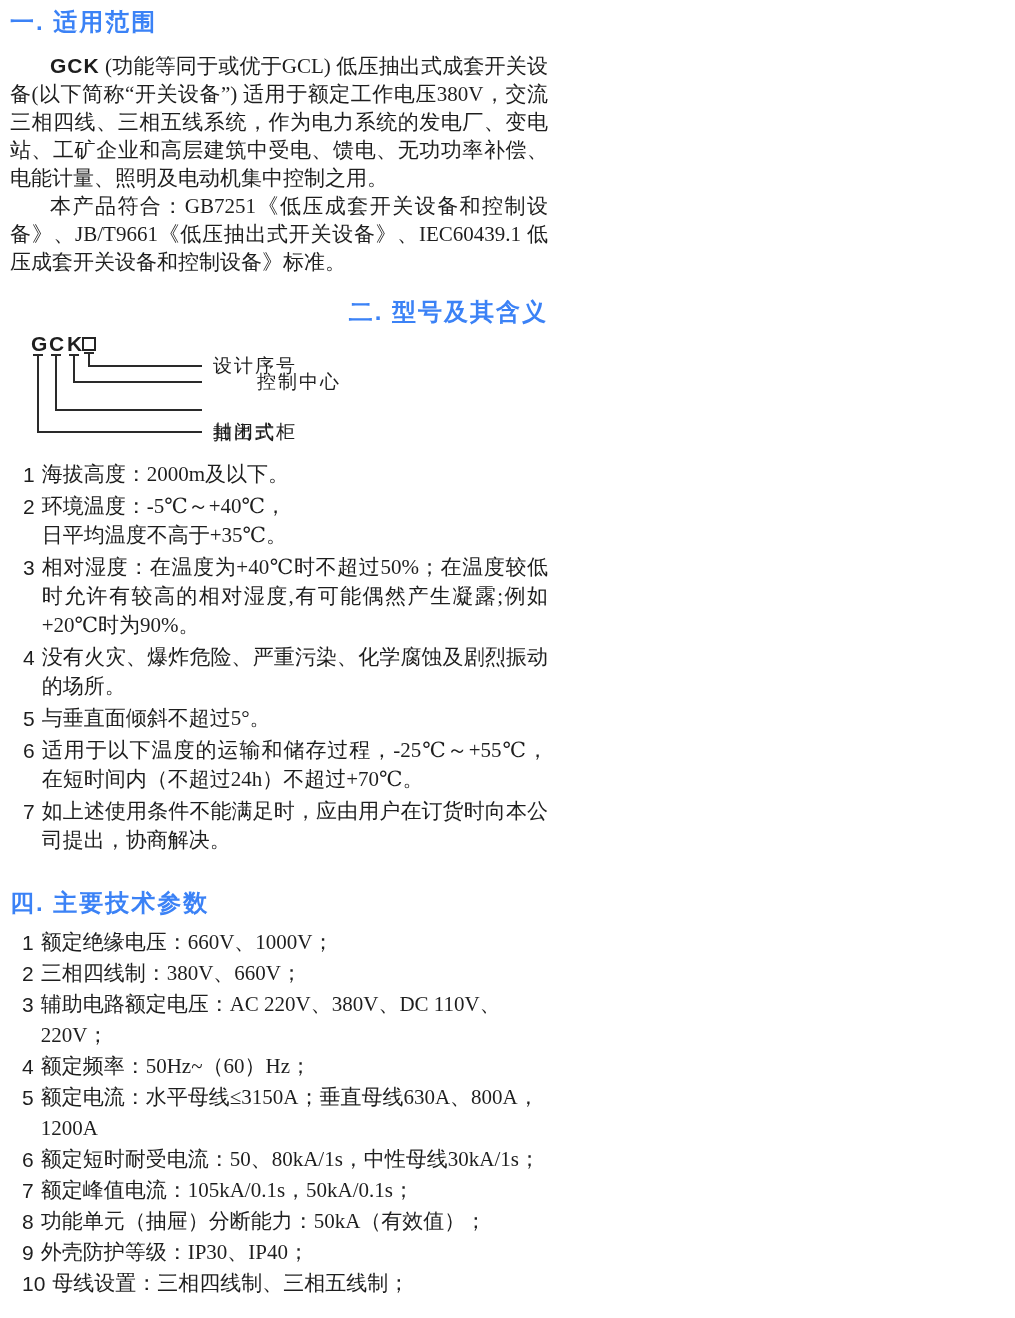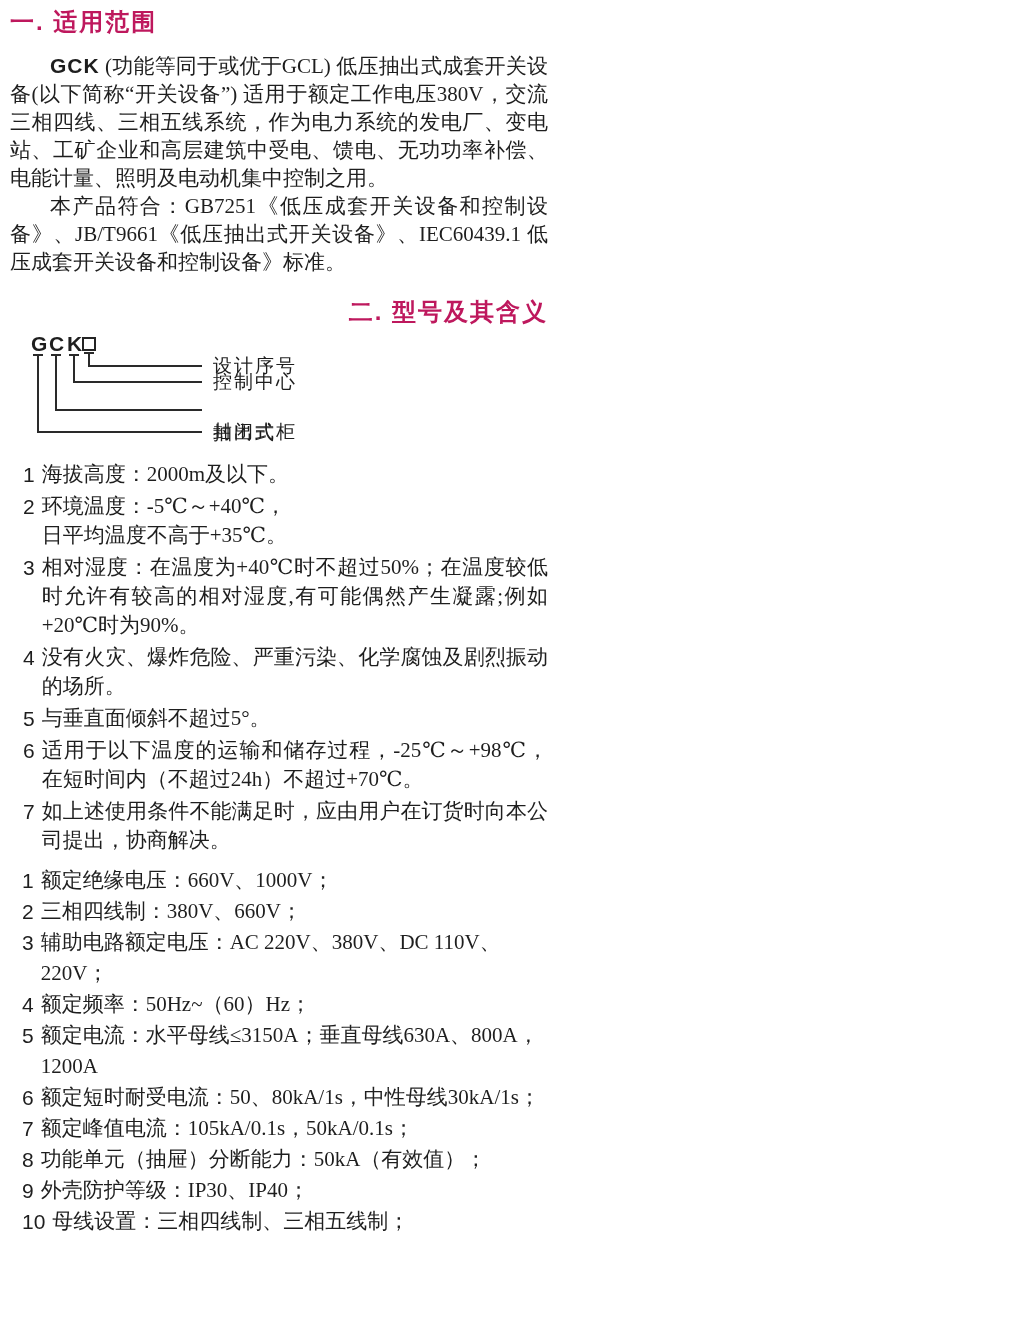--- a/index.html
+++ b/index.html
@@ -7,21 +7,21 @@
   body {
     position:relative;
     font-family:"Liberation Serif","DejaVu Serif",serif;
     color:#1e1e1e;
   }
   .page { position:absolute; left:10px; top:8px; width:538px; }
 
   .sec-heading {
     font-family:"Liberation Sans","DejaVu Sans",sans-serif;
     font-size:24px; font-weight:700; letter-spacing:2px;
-    color:#be185d; line-height:28px;
+    color:#3b82f6; line-height:28px;
   }
 
   .para {
     font-size:21px; line-height:28px;
     text-align:justify; text-indent:40px;
   }
   #para1 { margin-top:16px; }
   .lead {
     font-family:"Liberation Sans","DejaVu Sans",sans-serif;
     font-weight:700; letter-spacing:1px;
@@ -42,21 +42,21 @@
   .cap-k { left:59px; top:20px; } .cap-b { left:74px; top:18px; }
   .vl-g { left:27px; top:20px; height:79px; }
   .vl-c { left:45px; top:20px; height:57px; }
   .vl-k { left:63px; top:20px; height:29px; }
   .vl-b { left:78px; top:18px; height:15px; }
   .hl-1 { left:78px; top:31px; width:114px; }
   .hl-2 { left:63px; top:47px; width:129px; }
   .hl-3 { left:45px; top:75px; width:147px; }
   .hl-4 { left:27px; top:97px; width:165px; }
   .dlabel { position:absolute; left:203px; font-size:19px; line-height:20px; letter-spacing:2px; }
-  .lb-1 { top:22px; } .lb-2 { top:38px; } .lb-3 { top:66px;margin-top:23px; } .lb-4 { top:88px; }
+  .lb-1 { top:22px; } .lb-2 { top:38px;margin-left:44px; } .lb-3 { top:66px;margin-top:23px; } .lb-4 { top:88px; }
 
   #heading-conditions { margin-top:16px; }
   .clist { margin-top:14px; padding-left:13px; font-size:21px; }
   .c-item { display:flex; line-height:29px; margin-bottom:3px; }
   .num {
     flex:0 0 auto; margin-right:7px;
     font-family:"Liberation Sans","DejaVu Sans",sans-serif;
   }
   .itxt { flex:1; text-align:justify; white-space:pre-line; }
 
@@ -121,28 +121,29 @@
     <div class="c-item">
       <span class="num">4</span>
       <span class="itxt">没有火灾、爆炸危险、严重污染、化学腐蚀及剧烈振动的场所。</span>
     </div>
     <div class="c-item">
       <span class="num">5</span>
       <span class="itxt">与垂直面倾斜不超过5°。</span>
     </div>
     <div class="c-item">
       <span class="num">6</span>
-      <span class="itxt">适用于以下温度的运输和储存过程，-25℃～+98℃，在短时间内（不超过24h）不超过+70℃。</span>
+      <span class="itxt">适用于以下温度的运输和储存过程，-25℃～+55℃，在短时间内（不超过24h）不超过+70℃。</span>
     </div>
     <div class="c-item">
       <span class="num">7</span>
       <span class="itxt">如上述使用条件不能满足时，应由用户在订货时向本公司提出，协商解决。</span>
     </div>
   </div>
 
+  <div class="sec-heading" id="heading-parameters">四. 主要技术参数</div>
 
   <div class="plist">
     <div class="p-item">
       <span class="num">1</span>
       <span class="itxt">额定绝缘电压：660V、1000V；</span>
     </div>
     <div class="p-item">
       <span class="num">2</span>
       <span class="itxt">三相四线制：380V、660V；</span>
     </div>

